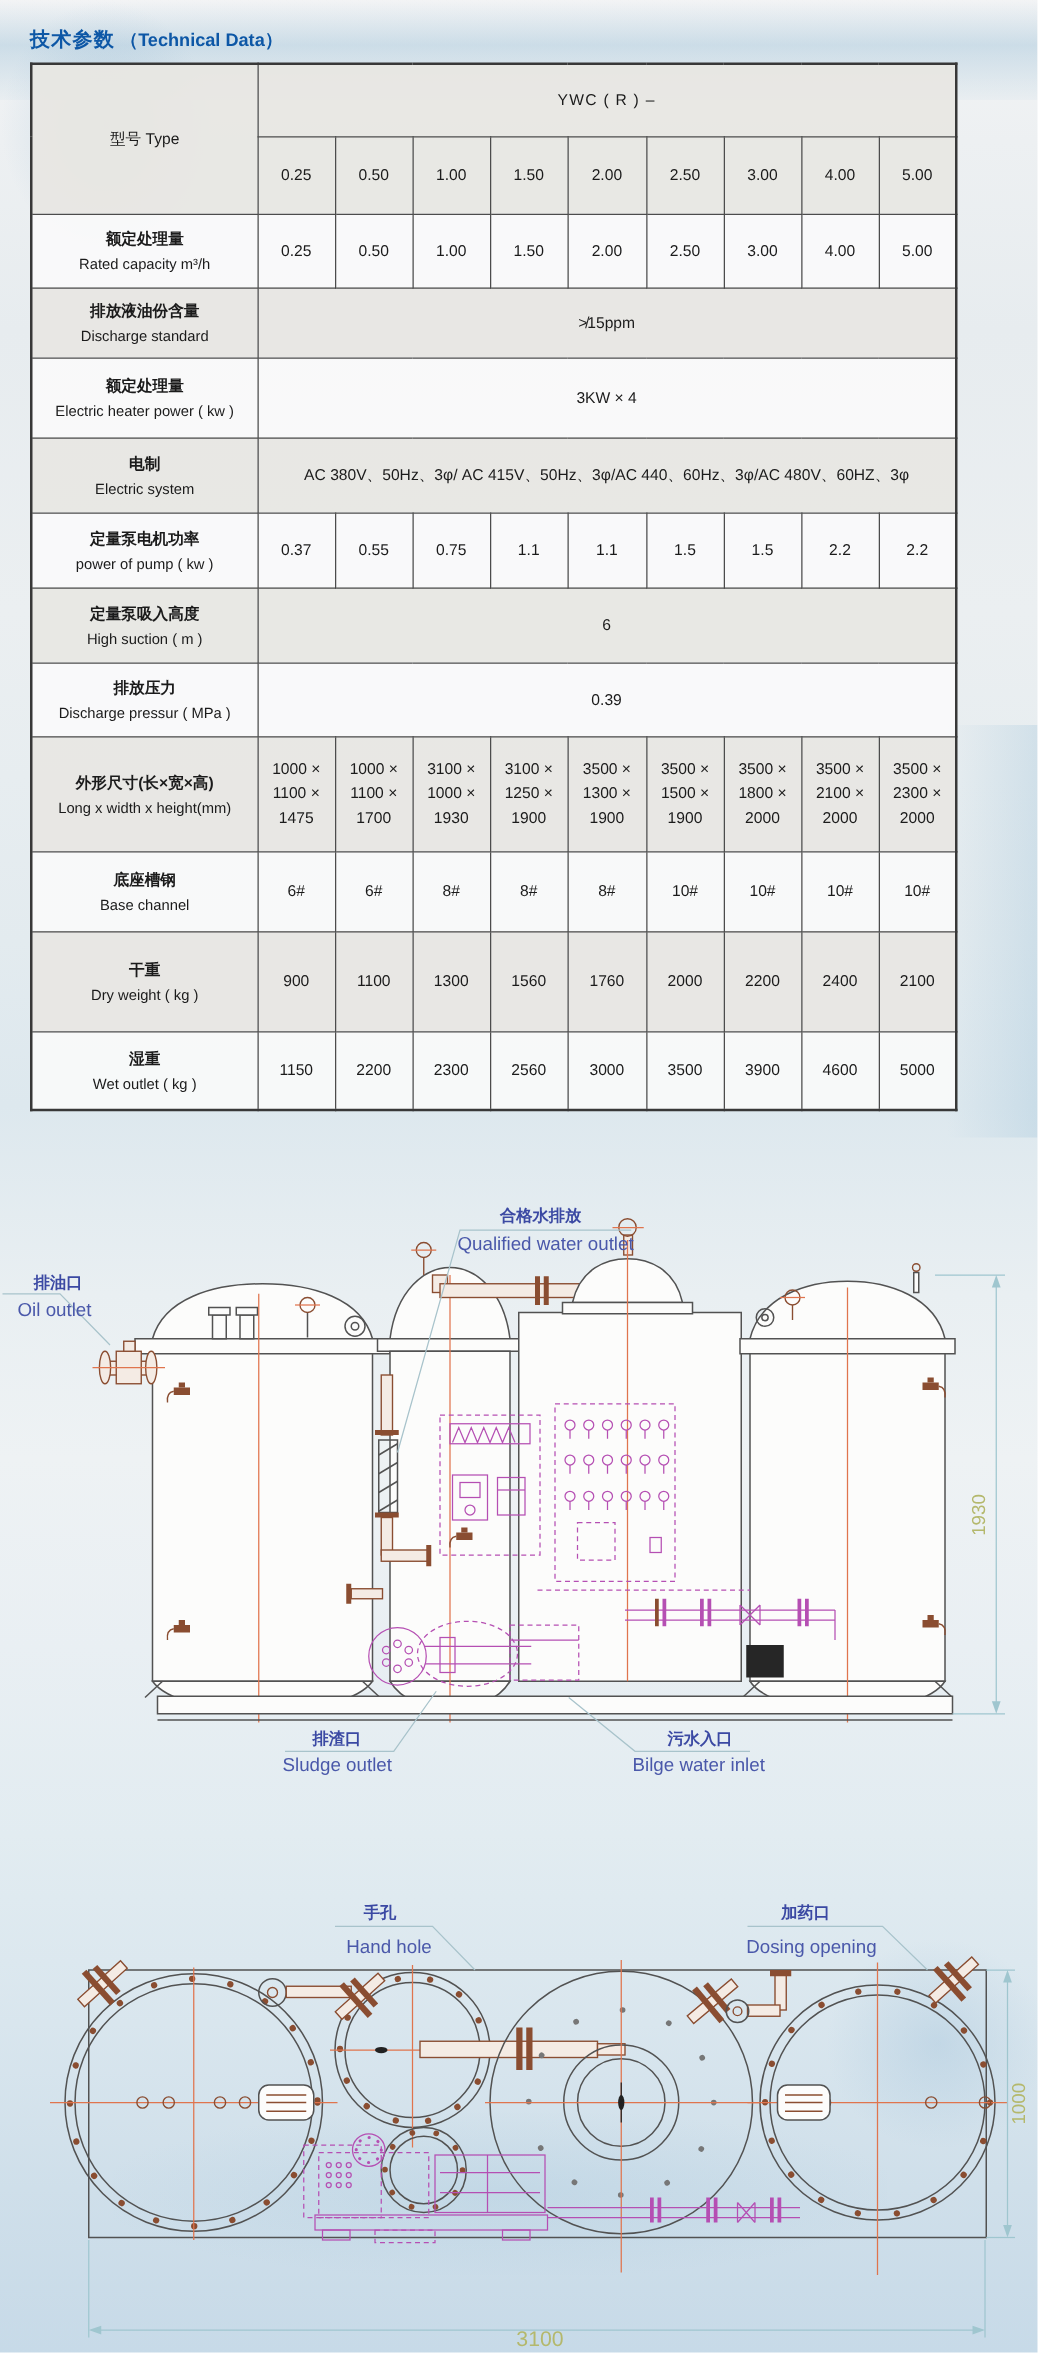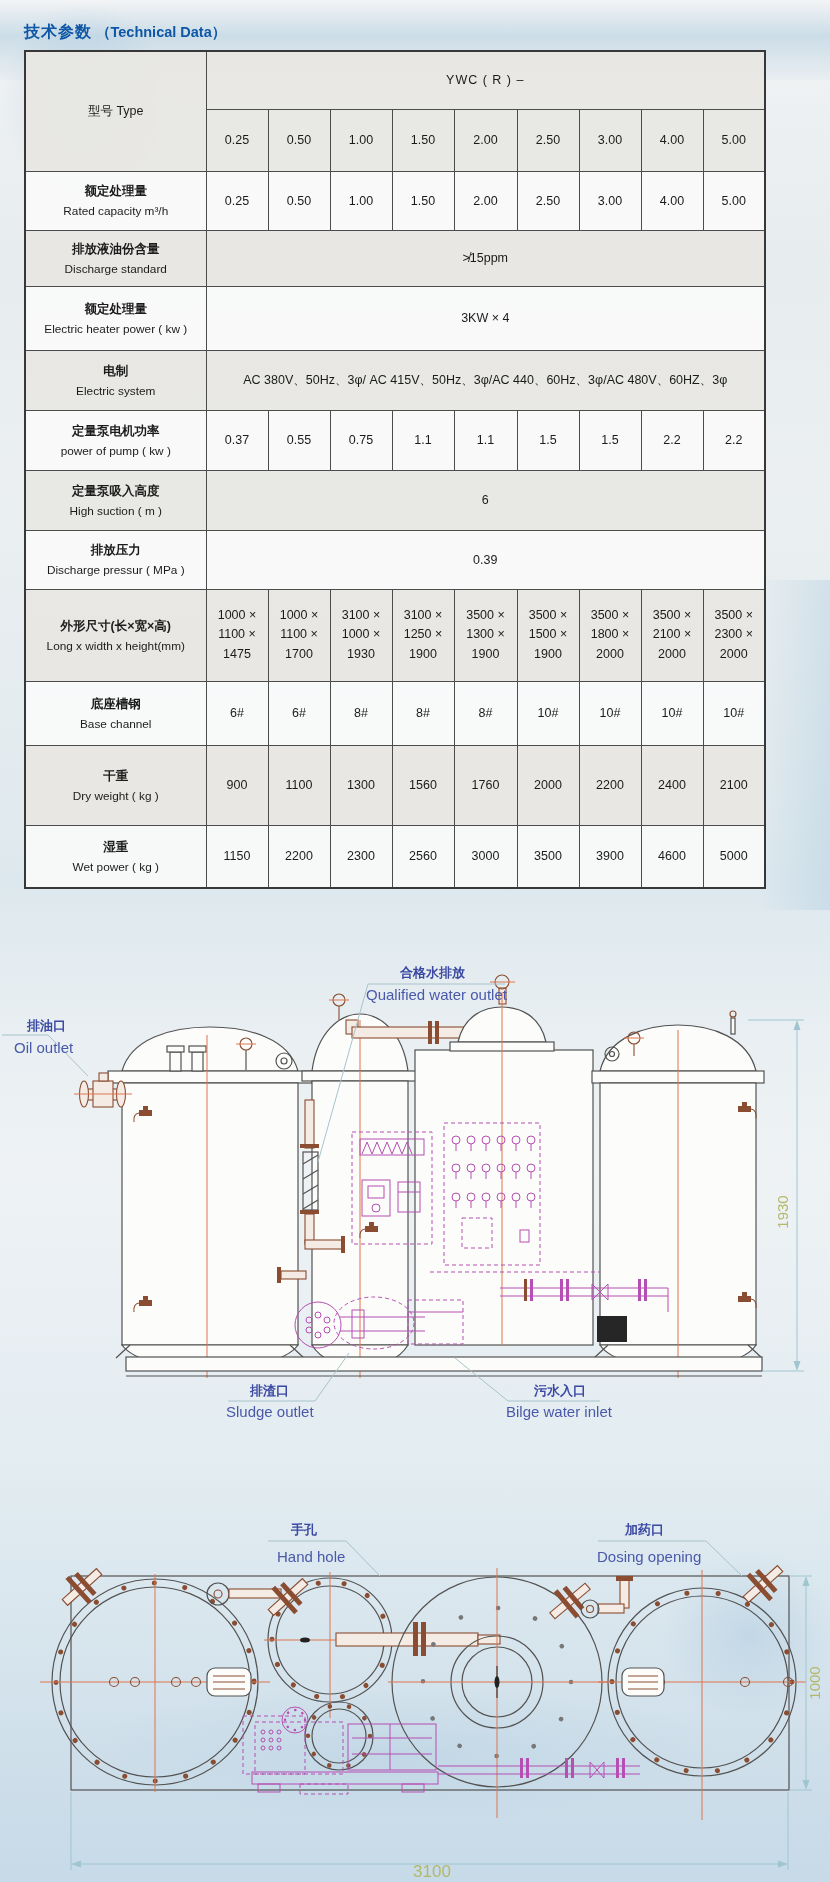--- a/index.html
+++ b/index.html
@@ -216,21 +216,21 @@
         <td class="val">1560</td>
         <td class="val">1760</td>
         <td class="val">2000</td>
         <td class="val">2200</td>
         <td class="val">2400</td>
         <td class="val">2100</td>
       </tr>
       <tr class="lite" style="height:63px">
         <td class="labelcell">
           <span class="cn">湿重</span>
-          <span class="en">Wet power ( kg )</span>
+          <span class="en">Wet outlet ( kg )</span>
         </td>
         <td class="val">1150</td>
         <td class="val">2200</td>
         <td class="val">2300</td>
         <td class="val">2560</td>
         <td class="val">3000</td>
         <td class="val">3500</td>
         <td class="val">3900</td>
         <td class="val">4600</td>
         <td class="val">5000</td>

